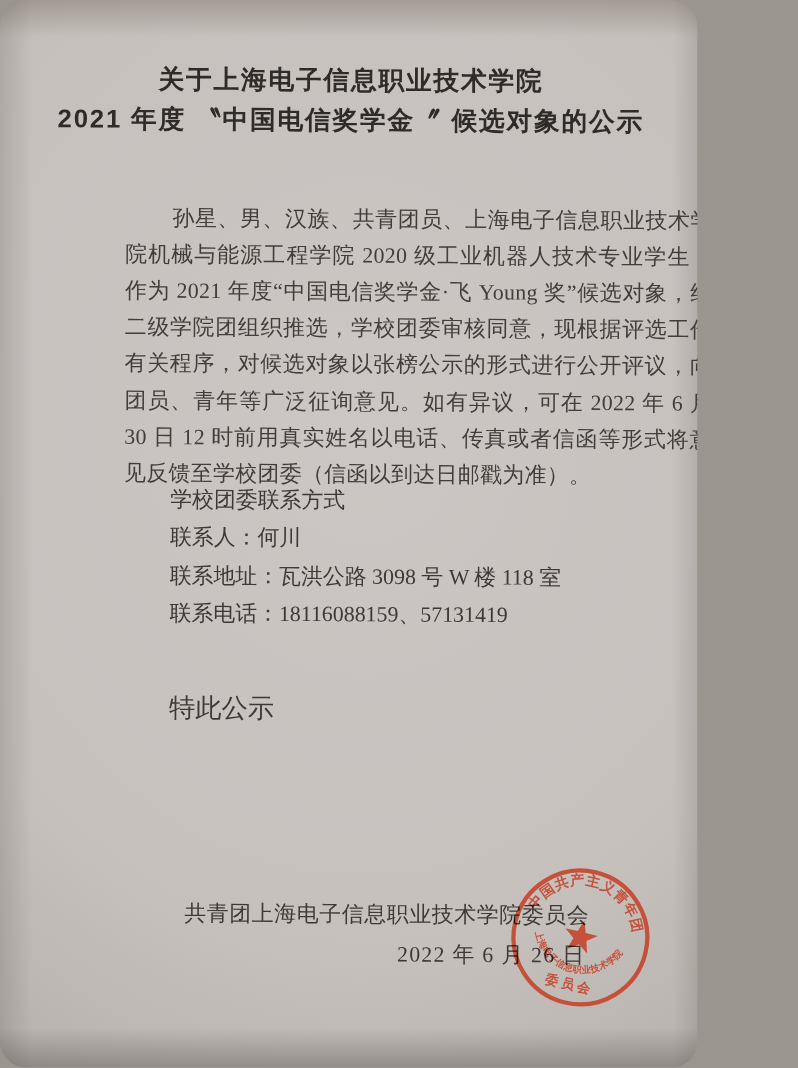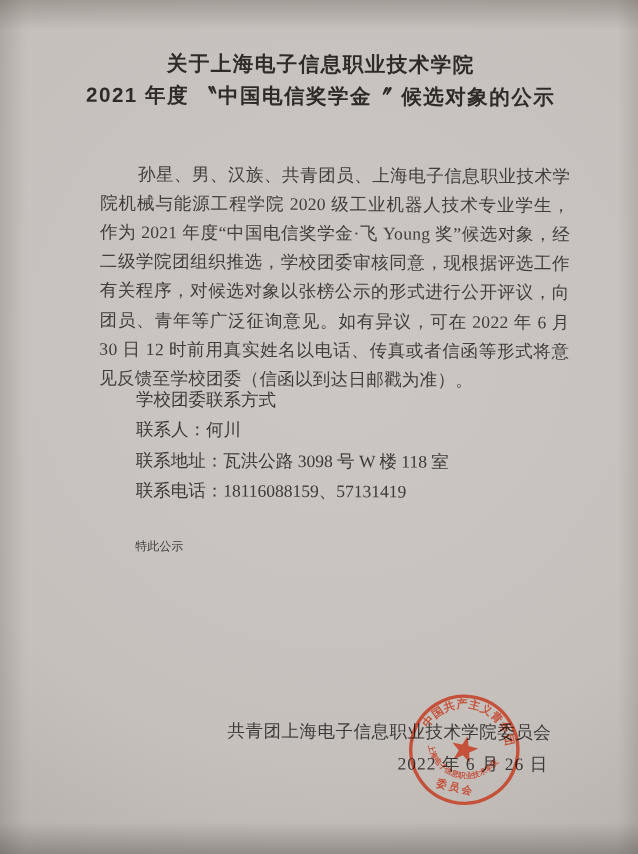--- a/index.html
+++ b/index.html
@@ -3,29 +3,30 @@
 <meta charset="utf-8">
 <style>
   html, body {
     margin: 0;
     padding: 0;
     background: #9b958f;
     font-family: "Liberation Serif", "DejaVu Serif", serif;
   }
   .photo {
     position: relative;
-    width: 638px;
+    width: 558px;
     height: 854px;
     overflow: hidden;
     background:
       linear-gradient(180deg, rgba(72,60,50,.28) 0, rgba(72,60,50,0) 30px),
       linear-gradient(0deg, rgba(48,42,38,.30) 0, rgba(48,42,38,0) 32px),
       linear-gradient(90deg, rgba(62,54,47,.16) 0, rgba(62,54,47,0) 26px),
       linear-gradient(270deg, rgba(62,54,47,.14) 0, rgba(62,54,47,0) 20px),
       radial-gradient(120% 90% at 52% 40%, #ccc7c4 0%, #c5c0bc 55%, #b4aeaa 85%, #a7a19c 100%);
+    border-radius: 21px;
   }
   .page-content {
     position: absolute;
     inset: 0;
     transform: rotate(0.3deg);
     color: #3b3836;
   }
   .title {
     position: absolute;
     left: 0;
@@ -56,22 +57,22 @@
     left: 136px;
     top: 385px;
     font-size: 17.5px;
     line-height: 30.4px;
     color: #3c3937;
     font-weight: 500;
   }
   .closing {
     position: absolute;
     left: 136px;
-    top: 539px;
-    font-size: 12px;
+    top: 553px;
+    font-size: 21px;
     color: #3c3937;
     font-weight: 500;
   }
   .sig-org {
     position: absolute;
     right: 85px;
     top: 719px;
     font-size: 17.5px;
     color: #3c3937;
     font-weight: 500;

